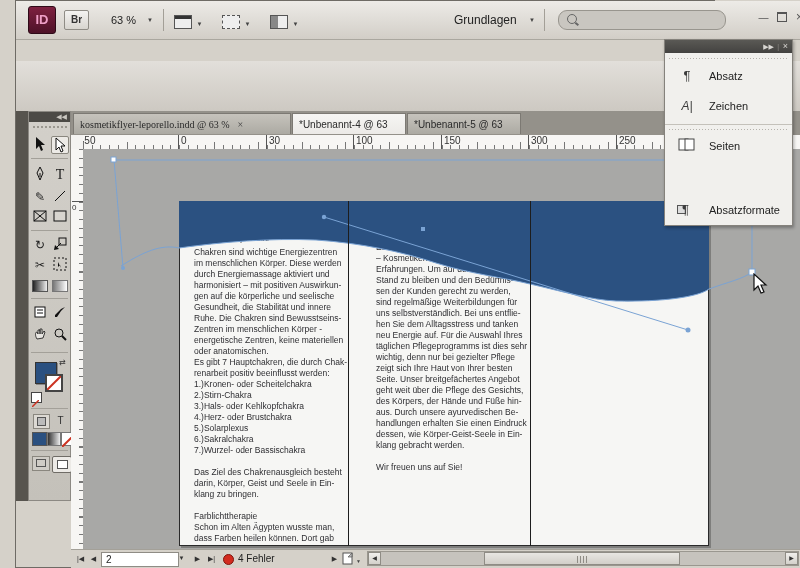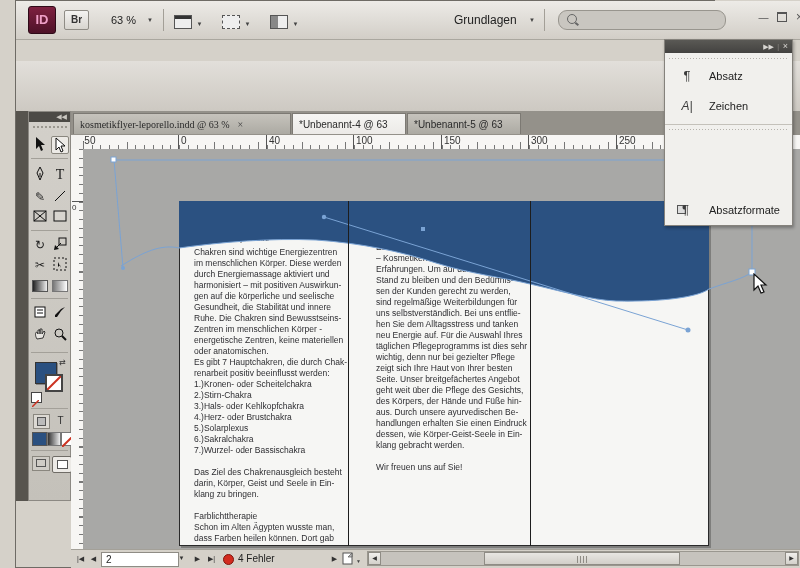--- a/index.html
+++ b/index.html
@@ -251,21 +251,21 @@
       </div>
   </div>
 
   <div id="canvas" class="abs">
     <div id="rcorner" class="abs"></div>
     <div id="hruler" class="abs">
       <div class="abs hticks"></div>
       <div class="abs hticks2"></div>
       <span class="abs rlabel" style="left:-5px;">-50</span>
       <span class="abs rlabel" style="left:95px;">0</span>
-      <span class="abs rlabel" style="left:183px;">40</span>
+      <span class="abs rlabel" style="left:183px;">30</span>
       <span class="abs rlabel" style="left:270px;">100</span>
       <span class="abs rlabel" style="left:358px;">150</span>
       <span class="abs rlabel" style="left:445px;">300</span>
       <span class="abs rlabel" style="left:533px;">250</span>
     </div>
     <div id="vruler" class="abs">
       <div class="abs vticks"></div>
       <span class="abs vlabel" style="top:52px;">0</span>
     </div>
     <div id="viewport" class="abs">
@@ -364,20 +364,27 @@
     <div class="abs fpitem" style="top:26px;">
       <span class="fpicon">¶</span>
       <span class="fplabel">Absatz</span>
     </div>
     <div class="abs fpitem" style="top:56px;">
       <span class="fpicon" style="font-size:12px;font-style:italic;">A|</span>
       <span class="fplabel">Zeichen</span>
     </div>
     <div class="abs fpsep" style="top:84px;"></div>
     <div class="abs fpgrip" style="top:88px;"></div>
+    <div class="abs fpitem" style="top:96px;">
+      <span class="fpicon"><svg width="18" height="15">
+            <rect x="1" y="2" width="9" height="11" fill="#fff" stroke="#444"></rect>
+            <rect x="7" y="2" width="9" height="11" fill="#fff" stroke="#444"></rect>
+          </svg></span>
+      <span class="fplabel">Seiten</span>
+    </div>
     <div class="abs fpitem" style="top:160px;">
       <span class="fpicon">
           <span style="position:absolute;left:0px;top:4px;width:7px;height:7px;border:1px solid #555;background:#ddd;"></span>
           <span style="position:absolute;left:5px;top:0px;">¶</span>
         </span>
       <span class="fplabel">Absatzformate</span>
     </div>
   </div>
 
   <div id="statusbar" class="abs">

